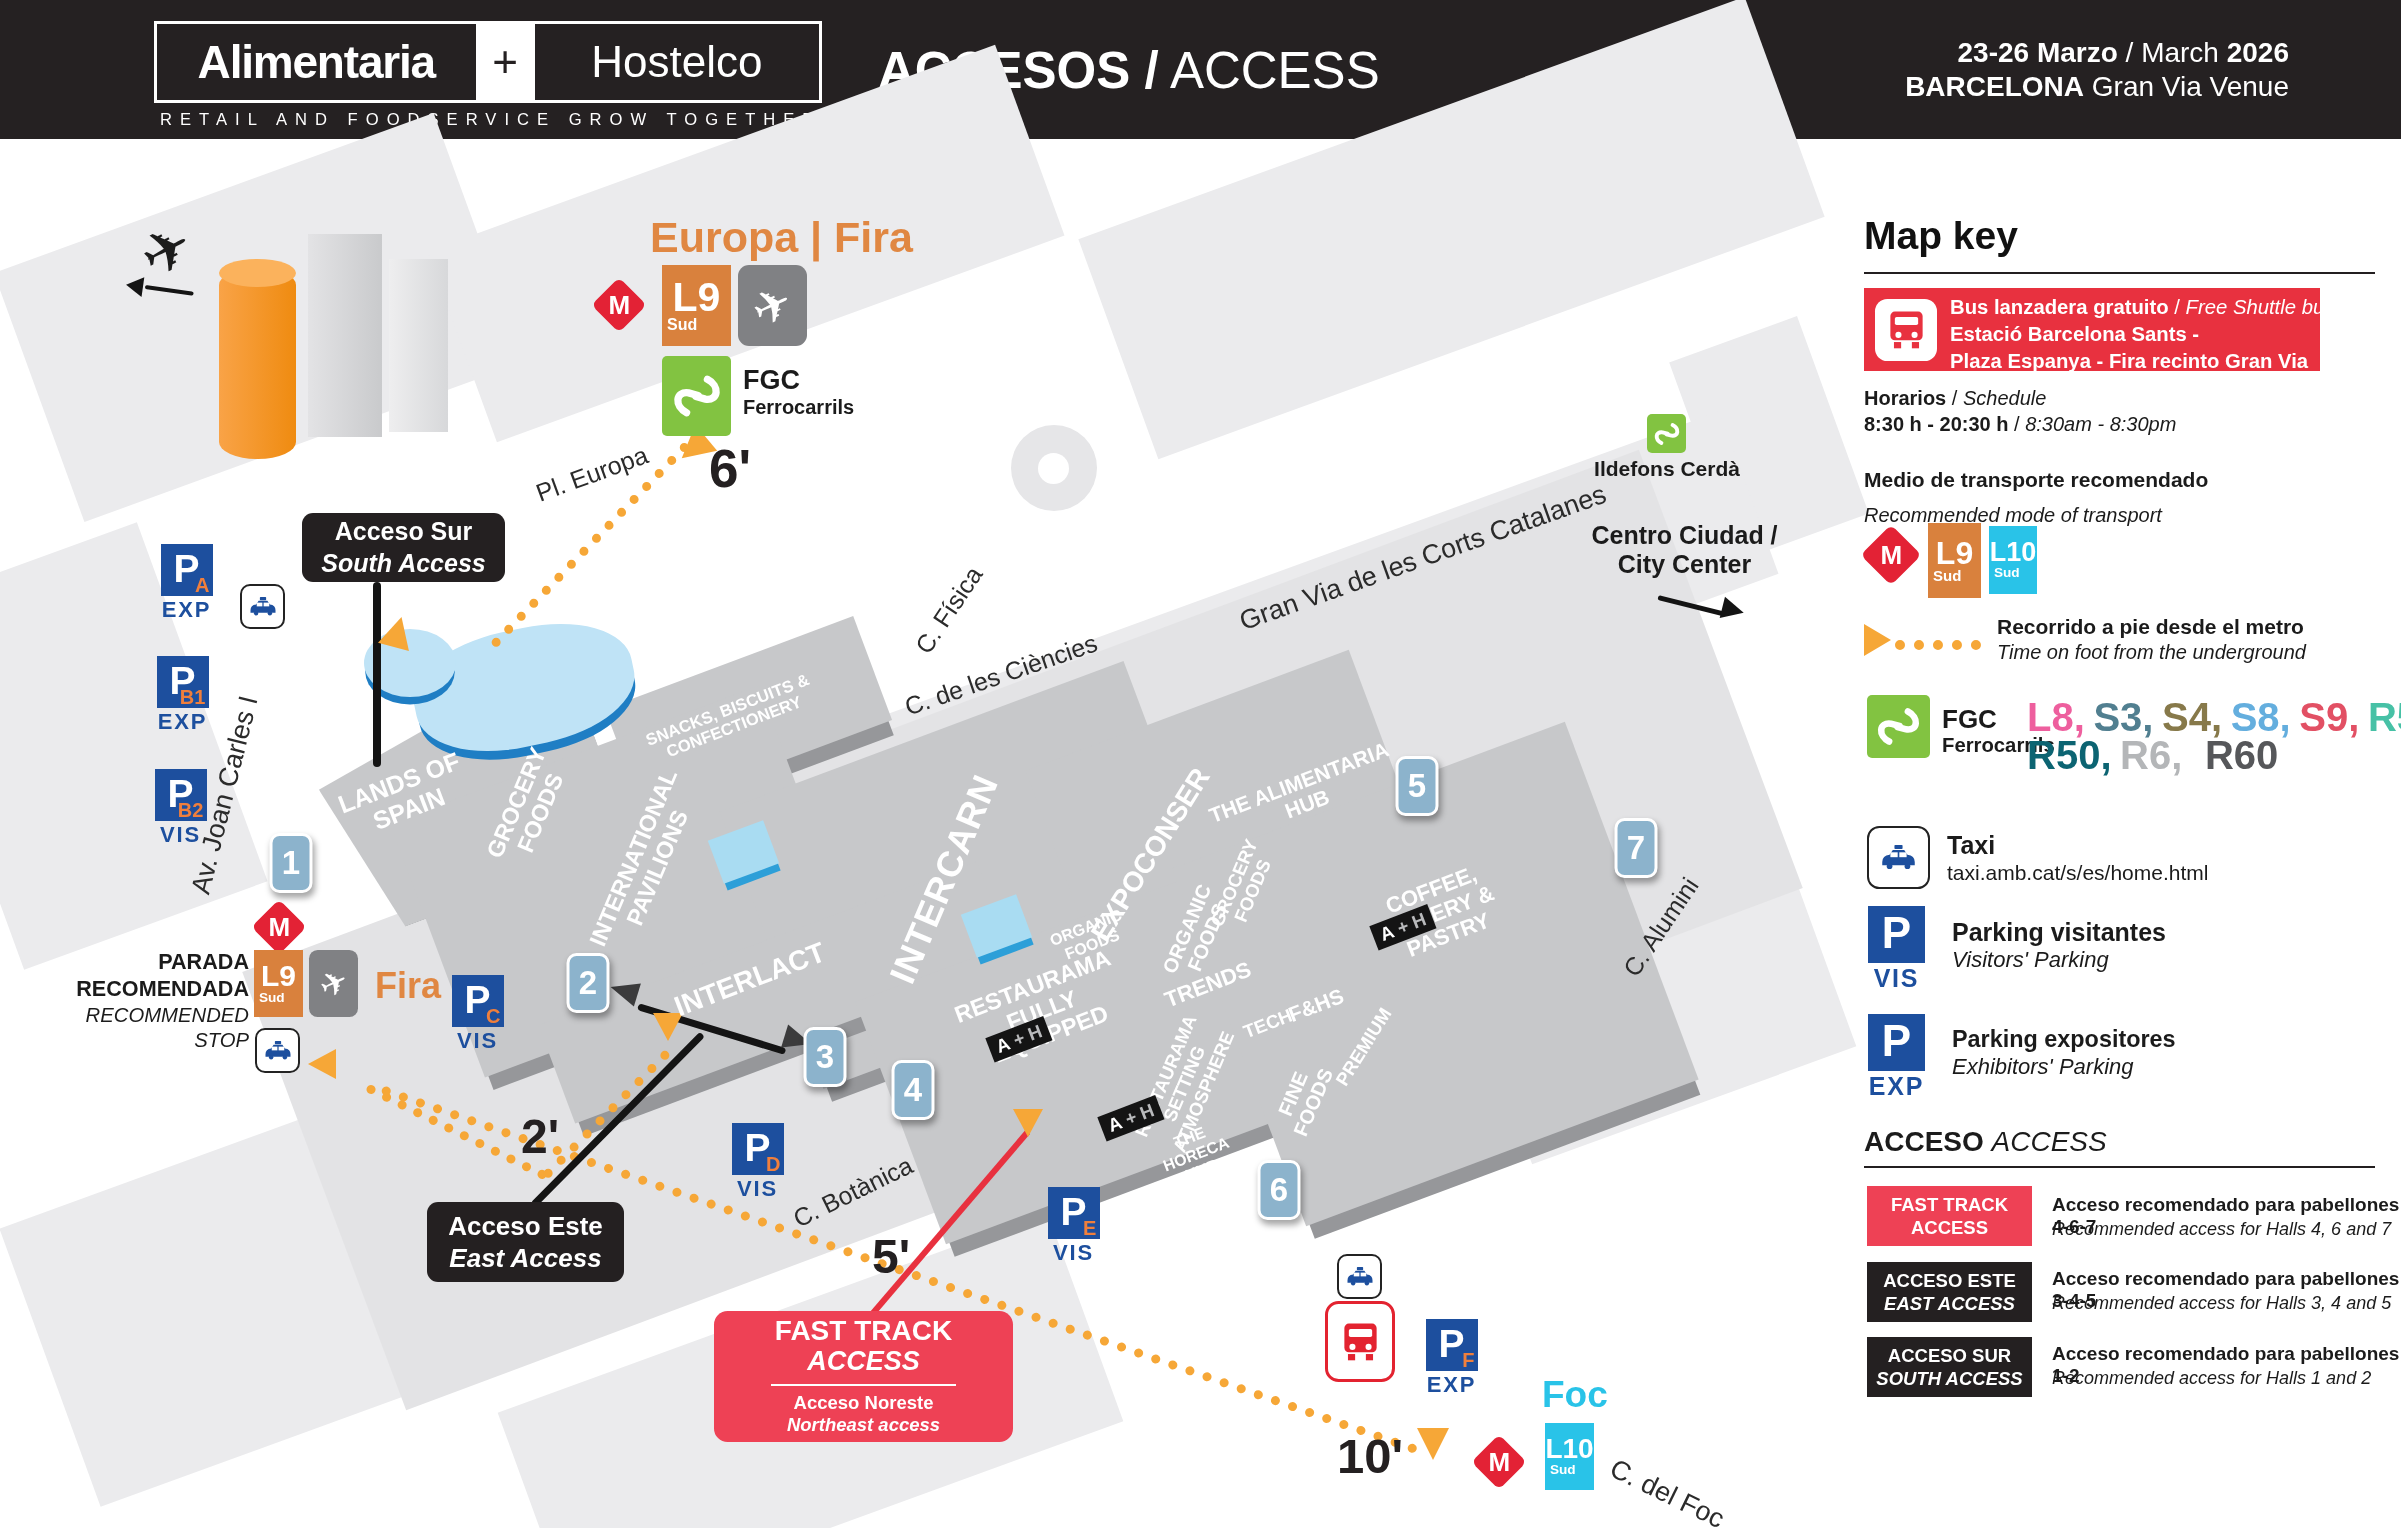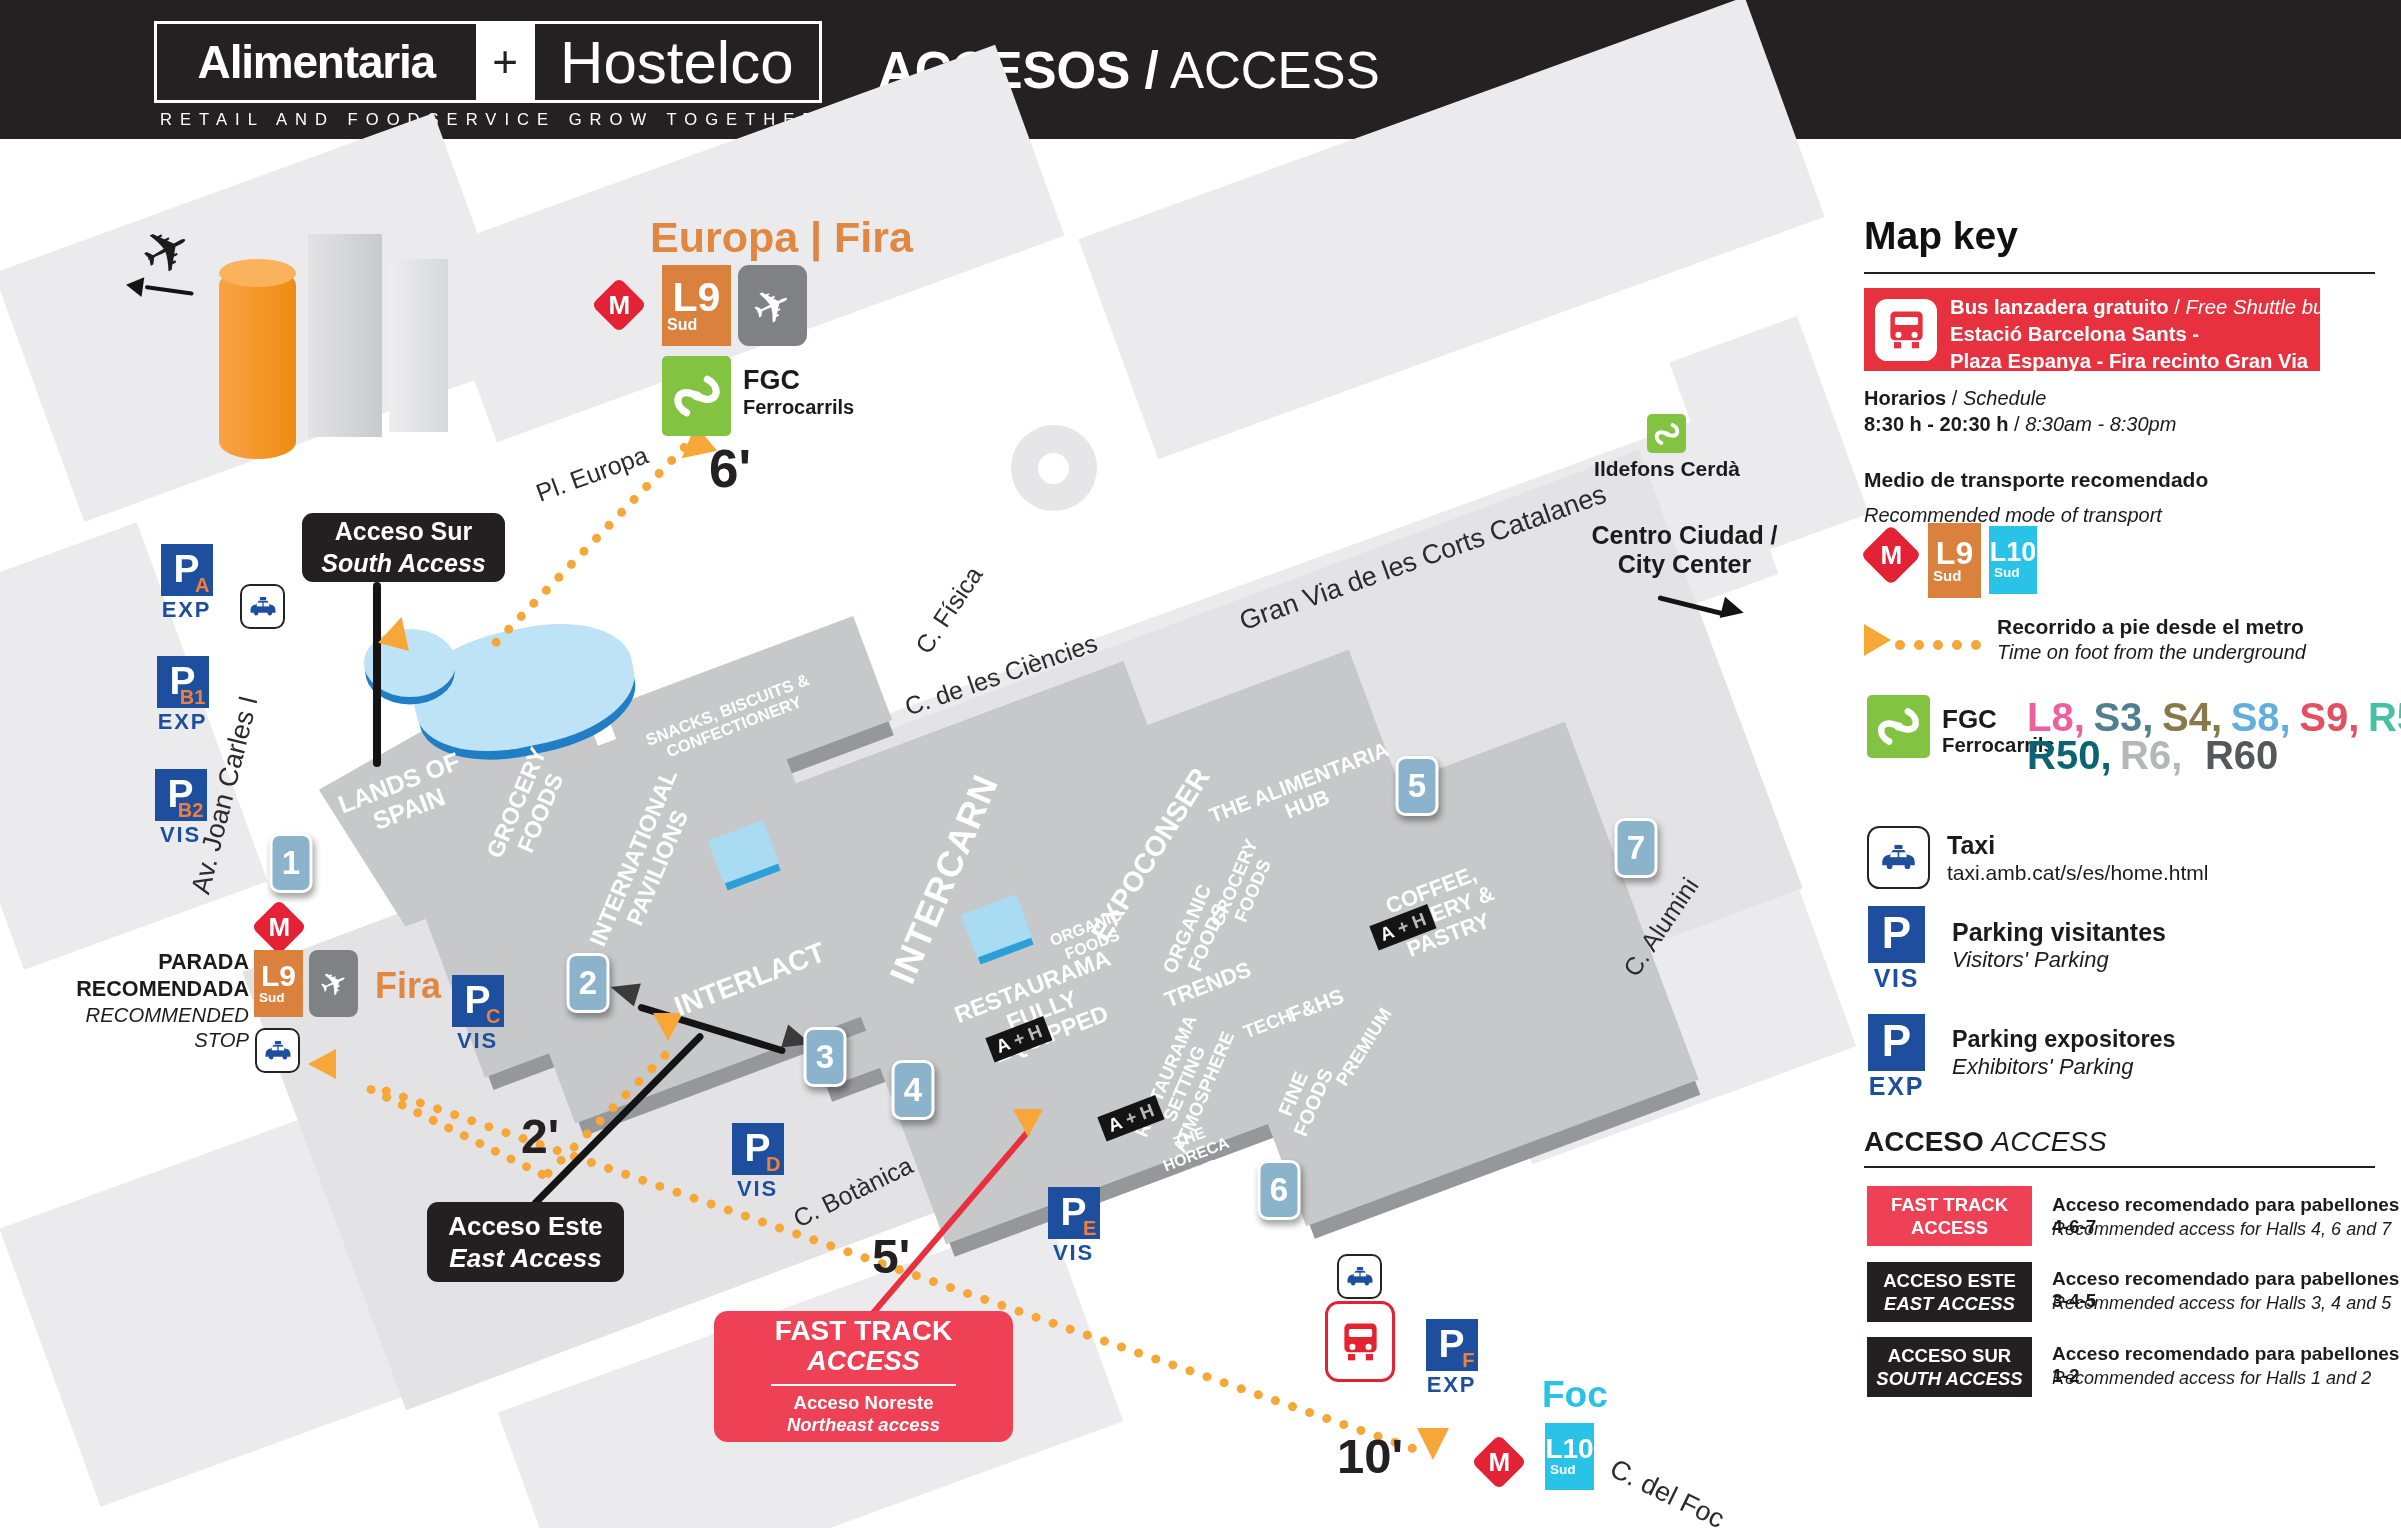--- a/index.html
+++ b/index.html
@@ -4,21 +4,21 @@
 <style>
   html,body{margin:0;padding:0;background:#fff;font-family:"Liberation Sans",sans-serif;}
   .stage{position:relative;width:2401px;height:1528px;background:#fff;overflow:hidden;}
   .b{font-weight:bold;}
   .i{font-style:italic;}
   
   .hdr{position:absolute;left:0;top:0;width:2401px;height:139px;background:#252122;}
   .logo-box{position:absolute;left:154px;top:21px;width:662px;height:76px;border:3.1px solid #fff;display:flex;background:#252122;}
   .logo-a{flex:1.12;display:flex;align-items:center;justify-content:center;color:#fff;font-weight:bold;font-size:46px;letter-spacing:-1.2px;}
   .logo-plus{width:59px;background:#fff;color:#242021;display:flex;align-items:center;justify-content:center;font-size:44px;font-weight:normal;}
-  .logo-h{flex:1;display:flex;align-items:center;justify-content:center;color:#fff;font-size:60px;}
+  .logo-h{flex:1;display:flex;align-items:center;justify-content:center;color:#fff;font-size:44px;}
   .tagline{position:absolute;left:160px;top:110px;color:#fff;font-size:16.6px;letter-spacing:8px;white-space:nowrap;}
   .hdr-title{position:absolute;left:878px;top:41px;color:#fff;font-size:51px;white-space:nowrap;}
   .hdr-date{position:absolute;right:112px;top:36px;color:#fff;font-size:28px;line-height:1.2;text-align:right;}
   
   .cityblock{position:absolute;background:#ebebed;transform:rotate(-20deg);}
   .ground{position:absolute;background:#e3e3e5;transform:rotate(-20.5deg);}
   .block{position:absolute;background:#c7c8ca;transform:rotate(-20.5deg);box-shadow:0 18.5px 0 -3.7px #96979a;}
   .pool{position:absolute;background:#a9dcf2;transform:rotate(-20.5deg);box-shadow:0 8.6px 0 -1.2px #2d9fd8;}
   .street{position:absolute;transform:translate(-50%,-50%) rotate(var(--r,0deg));font-size:25px;color:#2b2b2b;white-space:nowrap;}
   .hl{position:absolute;transform:translate(-50%,-50%) rotate(var(--r,-21deg));color:#fff;font-weight:bold;text-align:center;line-height:1.1;}
@@ -65,20 +65,24 @@
     <div class="logo-box">
       <div class="logo-a">Alimentaria</div>
       <div class="logo-plus">+</div>
       <div class="logo-h">Hostelco</div>
     </div>
     <div class="tagline">RETAIL AND FOODSERVICE GROW TOGETHER</div>
     <div class="hdr-title">
       <span class="b">ACCESOS /</span>
       <span>ACCESS</span>
     </div>
+    <div class="hdr-date">
+      <div><span class="b">23-26 Marzo</span><span> / </span><span>March</span> <span class="b">2026</span></div>
+      <div><span class="b">BARCELONA</span> <span>Gran Via Venue</span></div>
+    </div>
   </div>
 
   <div class="cityblock" style="left:25px;top:185px;width:468px;height:265px;"></div>
   <div class="cityblock" style="left:-49px;top:555px;width:259px;height:382px;"></div>
   <div class="cityblock" style="left:444px;top:142px;width:604px;height:203px;"></div>
   <div class="cityblock" style="left:1097px;top:111px;width:709px;height:234px;"></div>
   <div class="cityblock" style="left:1701px;top:333px;width:136px;height:210px;"></div>
   <div class="cityblock" style="left:524px;top:622px;width:1263px;height:173px;"></div>
   <div class="cityblock" style="left:37px;top:1146px;width:431px;height:296px;"></div>
   <div class="cityblock" style="left:518px;top:1306px;width:585px;height:222px;"></div>

